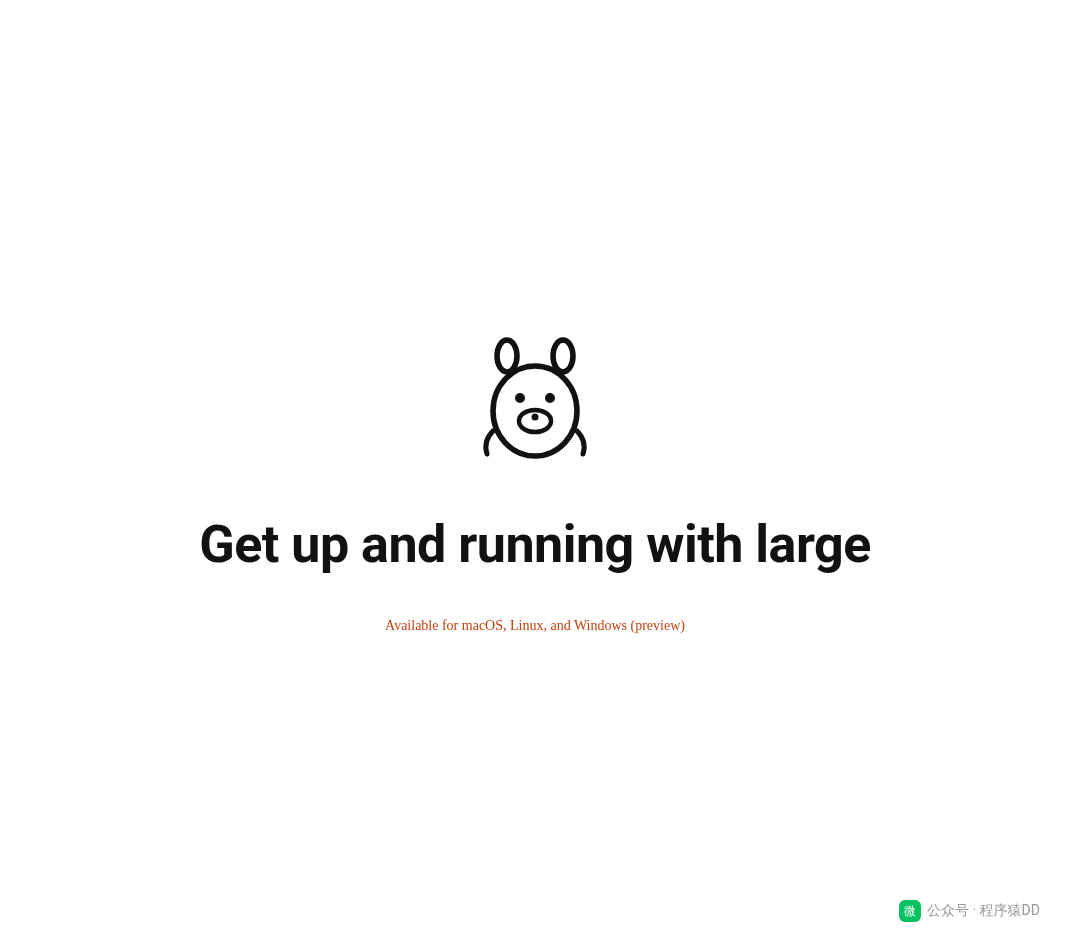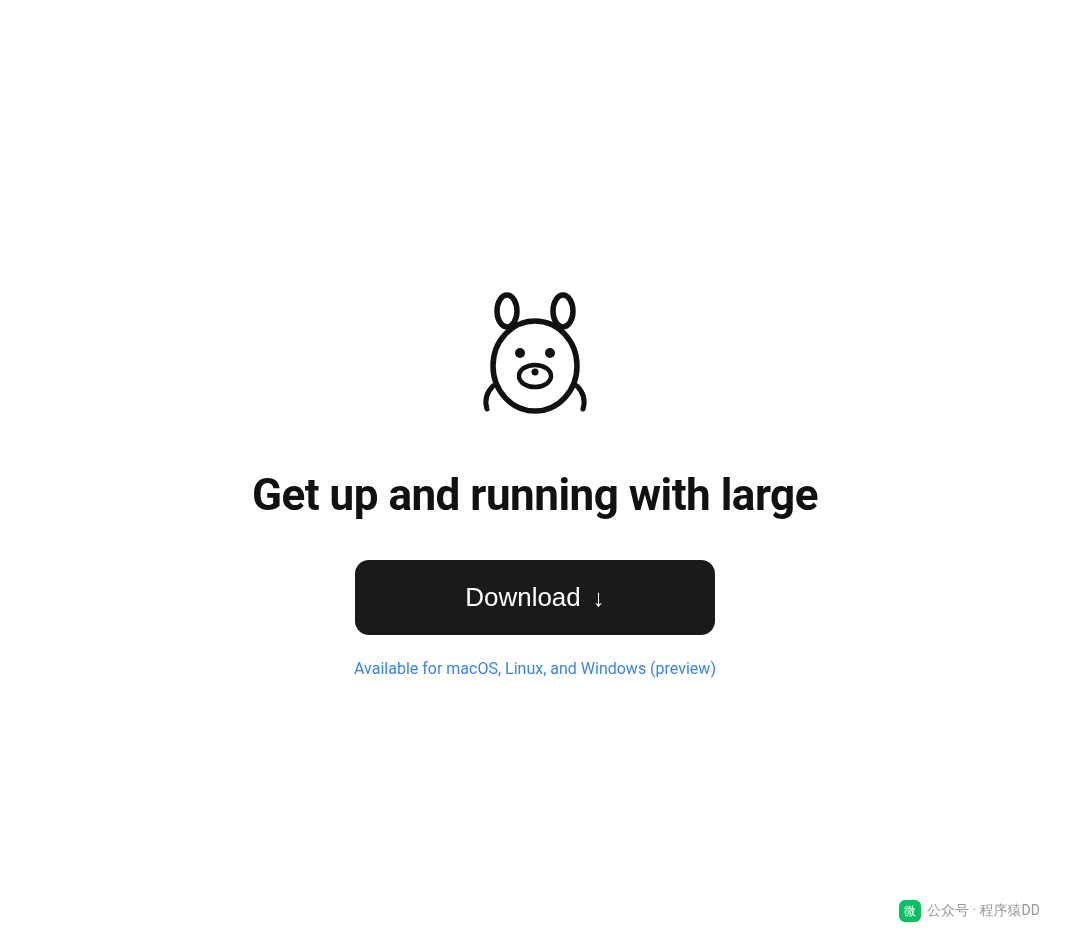--- a/index.html
+++ b/index.html
@@ -33,21 +33,21 @@
     .logo-container {
       margin-bottom: 40px;
     }
 
     .logo-svg {
       width: 140px;
       height: 155px;
     }
 
     .headline {
-      font-size: 44px;
+      font-size: 52px;
       font-weight: 700;
       color: #111111;
       line-height: 1.15;
       margin-bottom: 40px;
       letter-spacing: -0.5px;
     }
 
     .subtitle {
       font-size: 22px;
       color: #666666;
@@ -77,23 +77,24 @@
       margin-bottom: 22px;
       min-width: 360px;
       transition: background-color 0.15s;
     }
 
     .download-arrow {
       font-size: 24px;
     }
 
     .availability-text {
-      font-size: 16px;
-      color: #3b82f6;
+      font-size: 14px;
+      color: #c2410c;
       line-height: 1.5;
+      font-family: Liberation Serif, serif;
     }
 
     .watermark {
       position: absolute;
       bottom: 30px;
       right: 30px;
       display: flex;
       align-items: center;
       gap: 6px;
       font-size: 14px;
@@ -138,24 +139,20 @@
 
       <path d="M112 115 Q122 125 118 138" fill="none" stroke="#111" stroke-width="5" stroke-linecap="round"></path>
     </svg>
   </div>
 
   <h1 class="headline">
     <span>Get up and running with large</span><br>
   </h1>
 
 
-  <button class="download-button">
-    <span>Download</span>
-    <span class="download-arrow">↓</span>
-  </button>
 
   <p class="availability-text">
     <span>Available for macOS, Linux, and Windows (preview)</span>
   </p>
 
 </div>
 
 <div class="watermark">
   <div class="watermark-icon">微</div>
   <span>公众号 · 程序猿DD</span>

